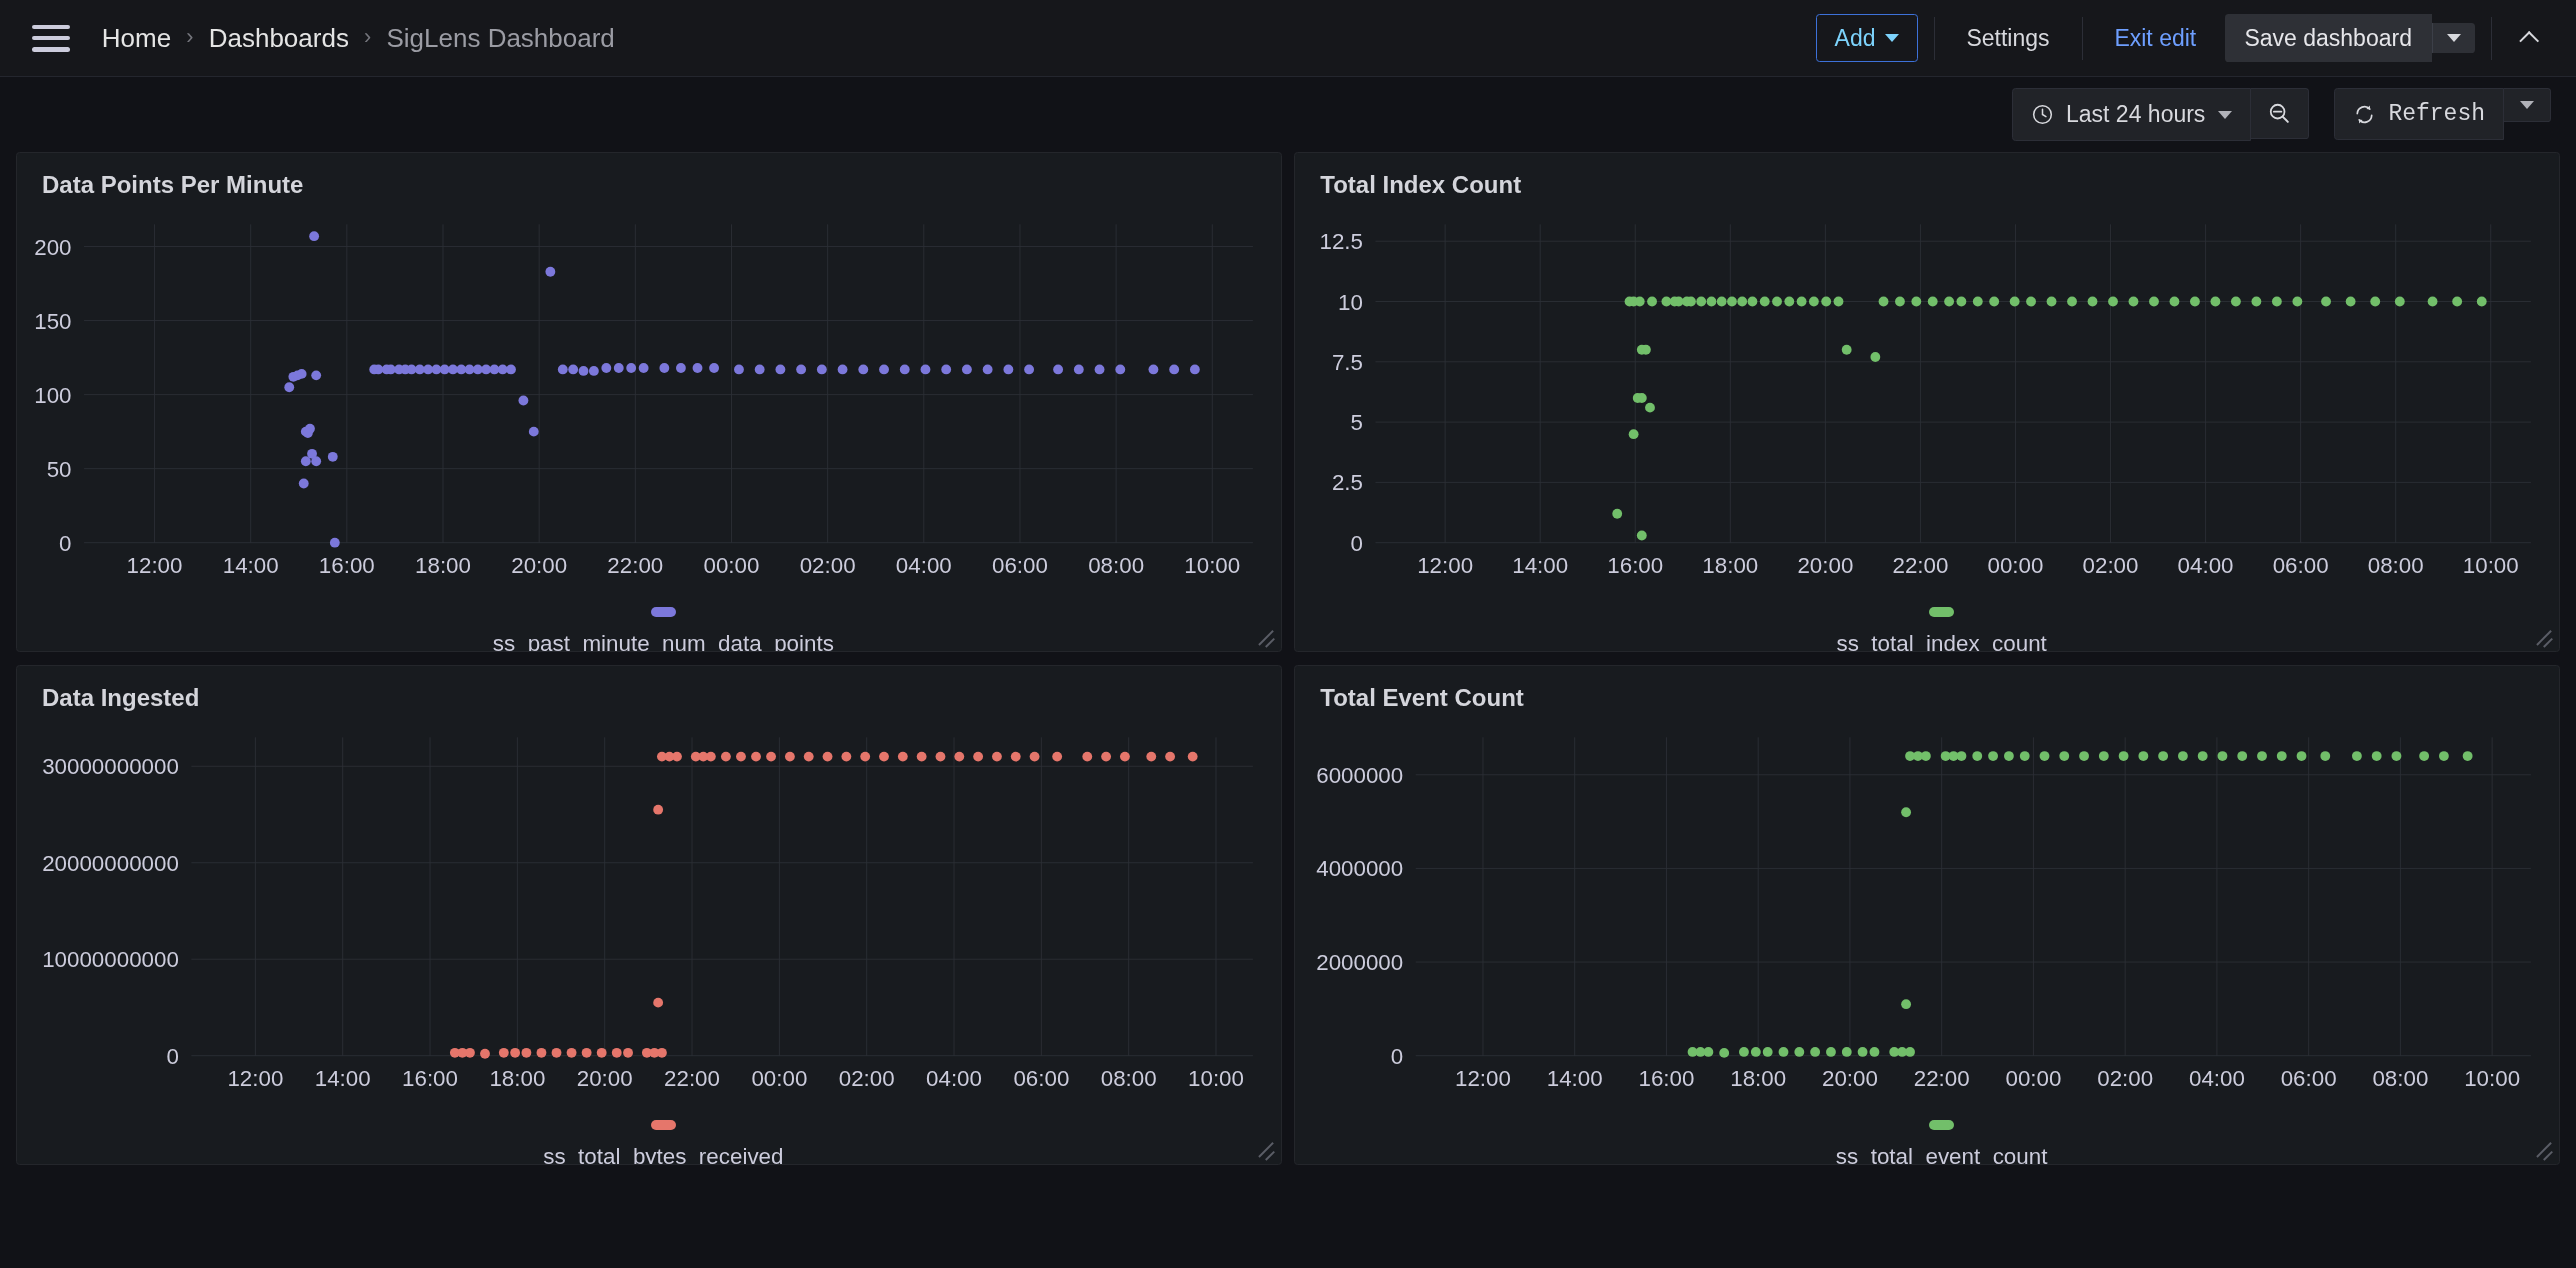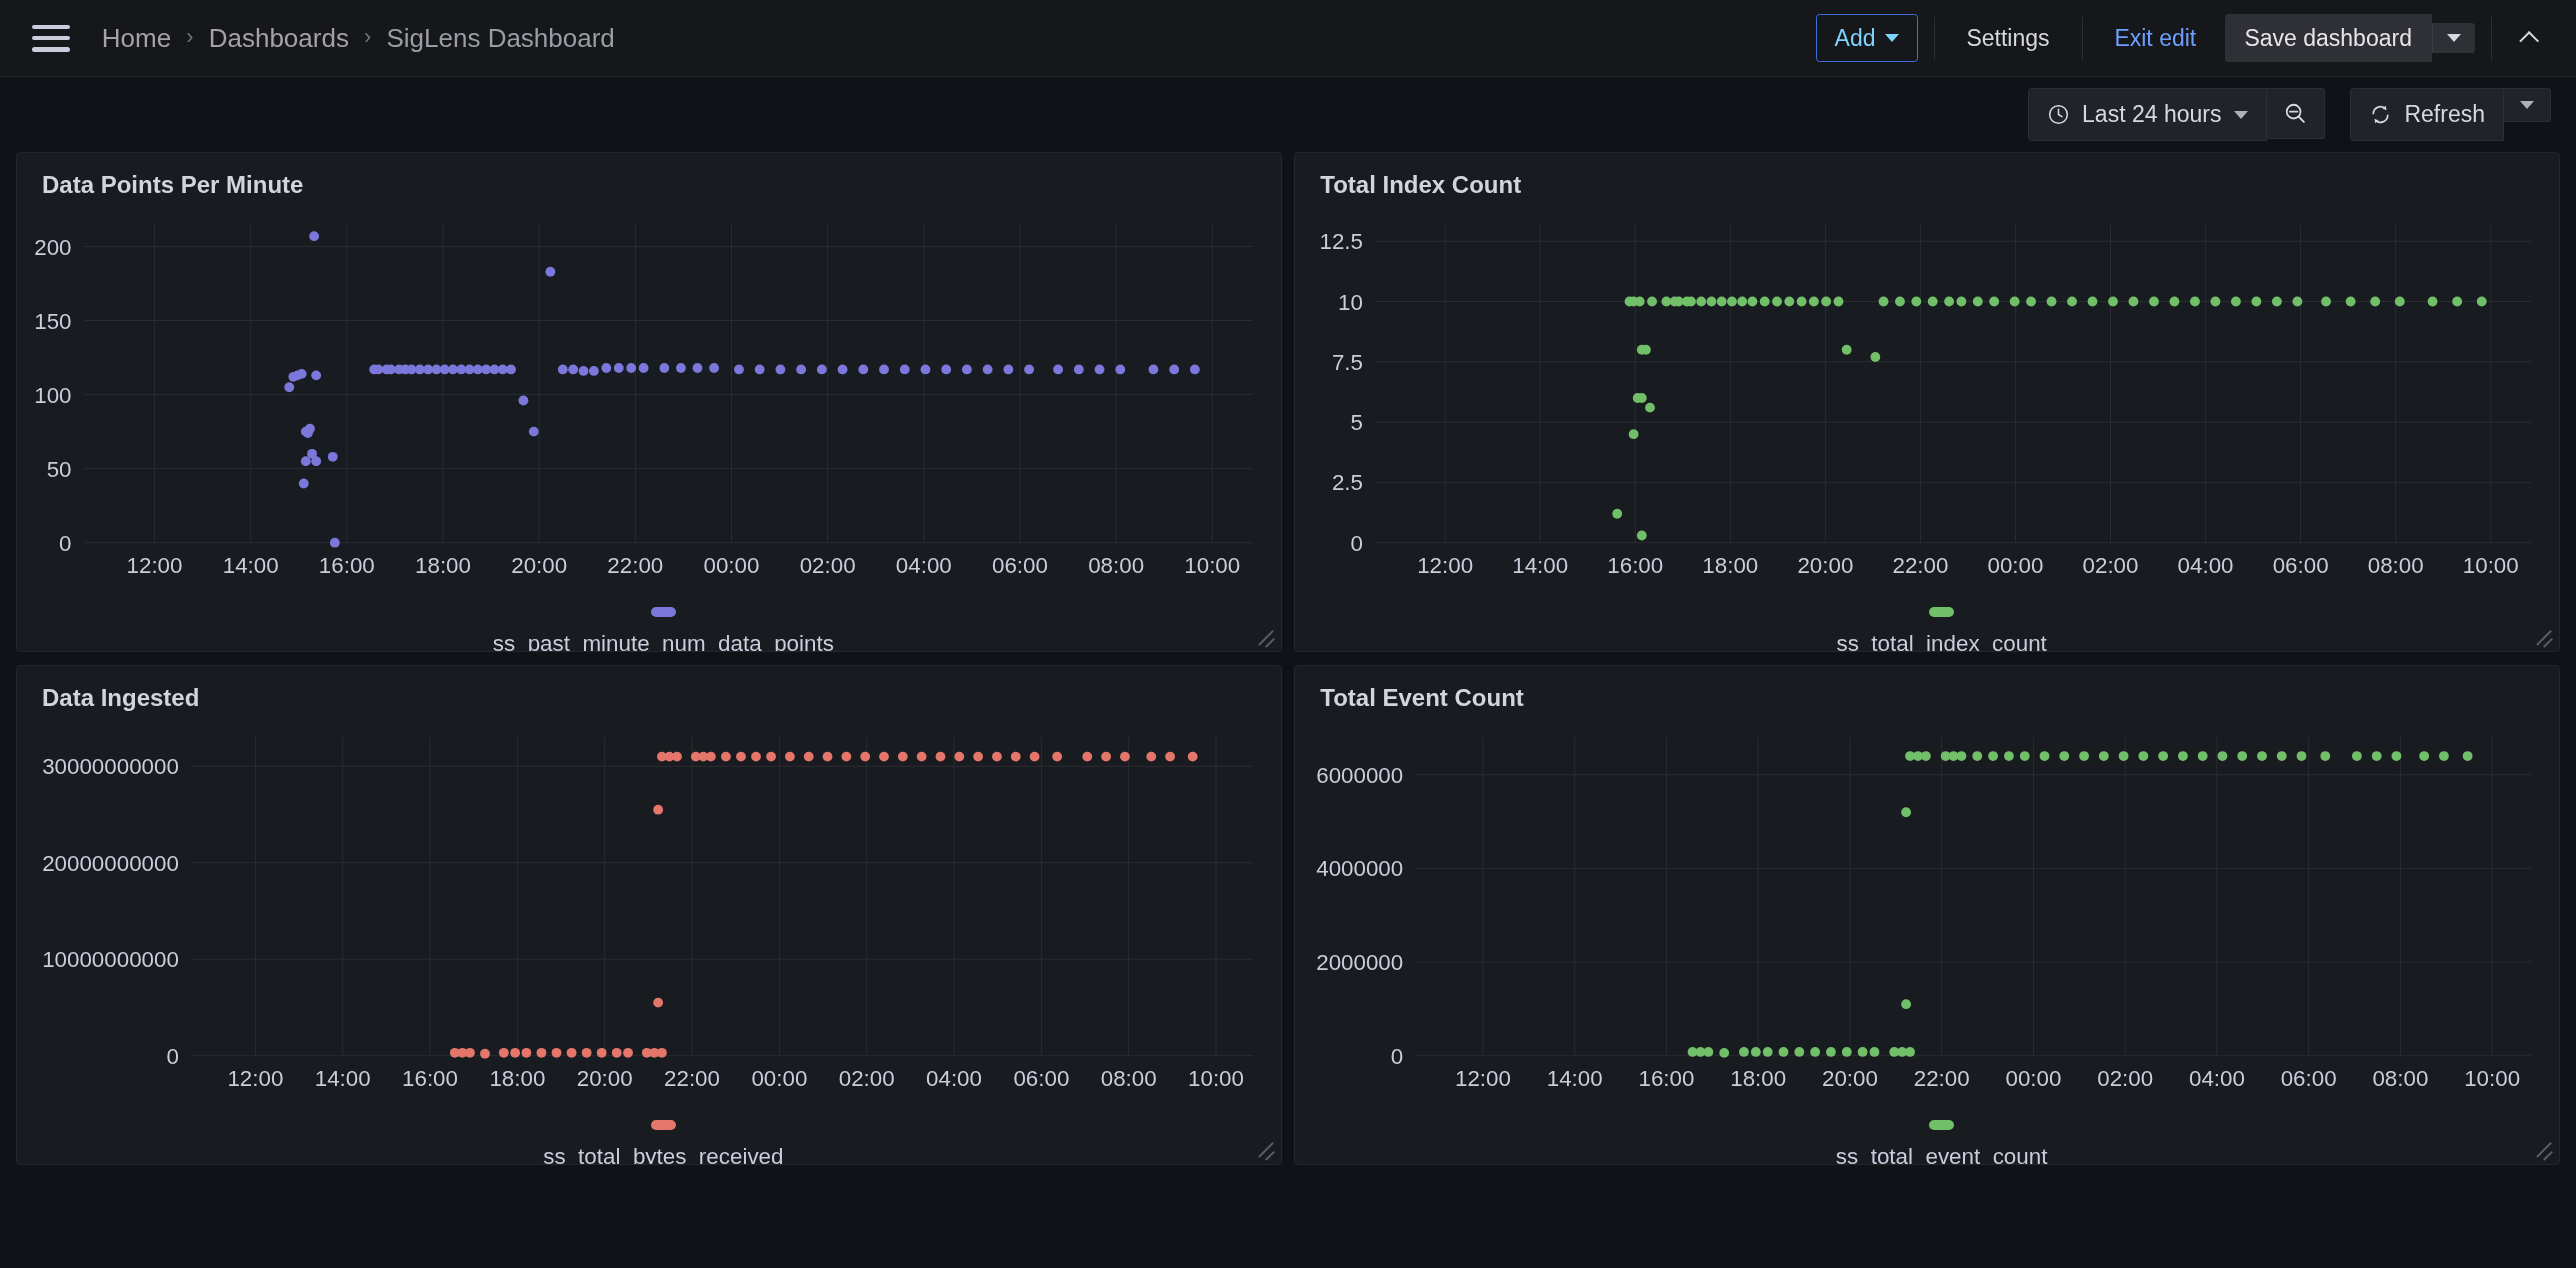--- a/index.html
+++ b/index.html
@@ -26,21 +26,21 @@
     cursor: pointer;
     margin-right: 30px;
   }
   .hamburger span {
     display: block; height: 4.5px; border-radius: 2.7px;
     background: #ccccdc;
   }
   .breadcrumb { display: flex; align-items: center; gap: 0; }
   .crumb {
     font-size: 26px;
-    color: #a3a3a3;
+    color: #e5e5e5;
     padding: 0 1.8px;
     white-space: nowrap;
   }
   .crumb.active { color: #9b9ca4; }
   .crumb-sep {
     color: #74757c; font-size: 21.5px;
     padding: 0 13.4px;
     line-height: 1;
   }
 
@@ -143,21 +143,21 @@
   }
   .tr-refresh {
     background: #212328;
     border: 0.9px solid #2c2e37;
     border-radius: 3.6px 0 0 3.6px;
     color: #d8d9de; font-size: 23px;
     padding: 11.6px 18px;
     display: flex; align-items: center; gap: 12.5px;
     cursor: pointer; margin-left: 25px;
     white-space: nowrap;
-    font-family: Liberation Sans, sans-serif;
+    font-family: Liberation Mono, monospace;
   }
   .tr-refresh-caret {
     background: #212328;
     border: 0.9px solid #2c2e37;
     border-left: none;
     border-radius: 0 3.6px 3.6px 0;
     padding: 11.6px 16px; cursor: pointer;
     display: flex; align-items: center;
     color: #d8d9de;
   }

